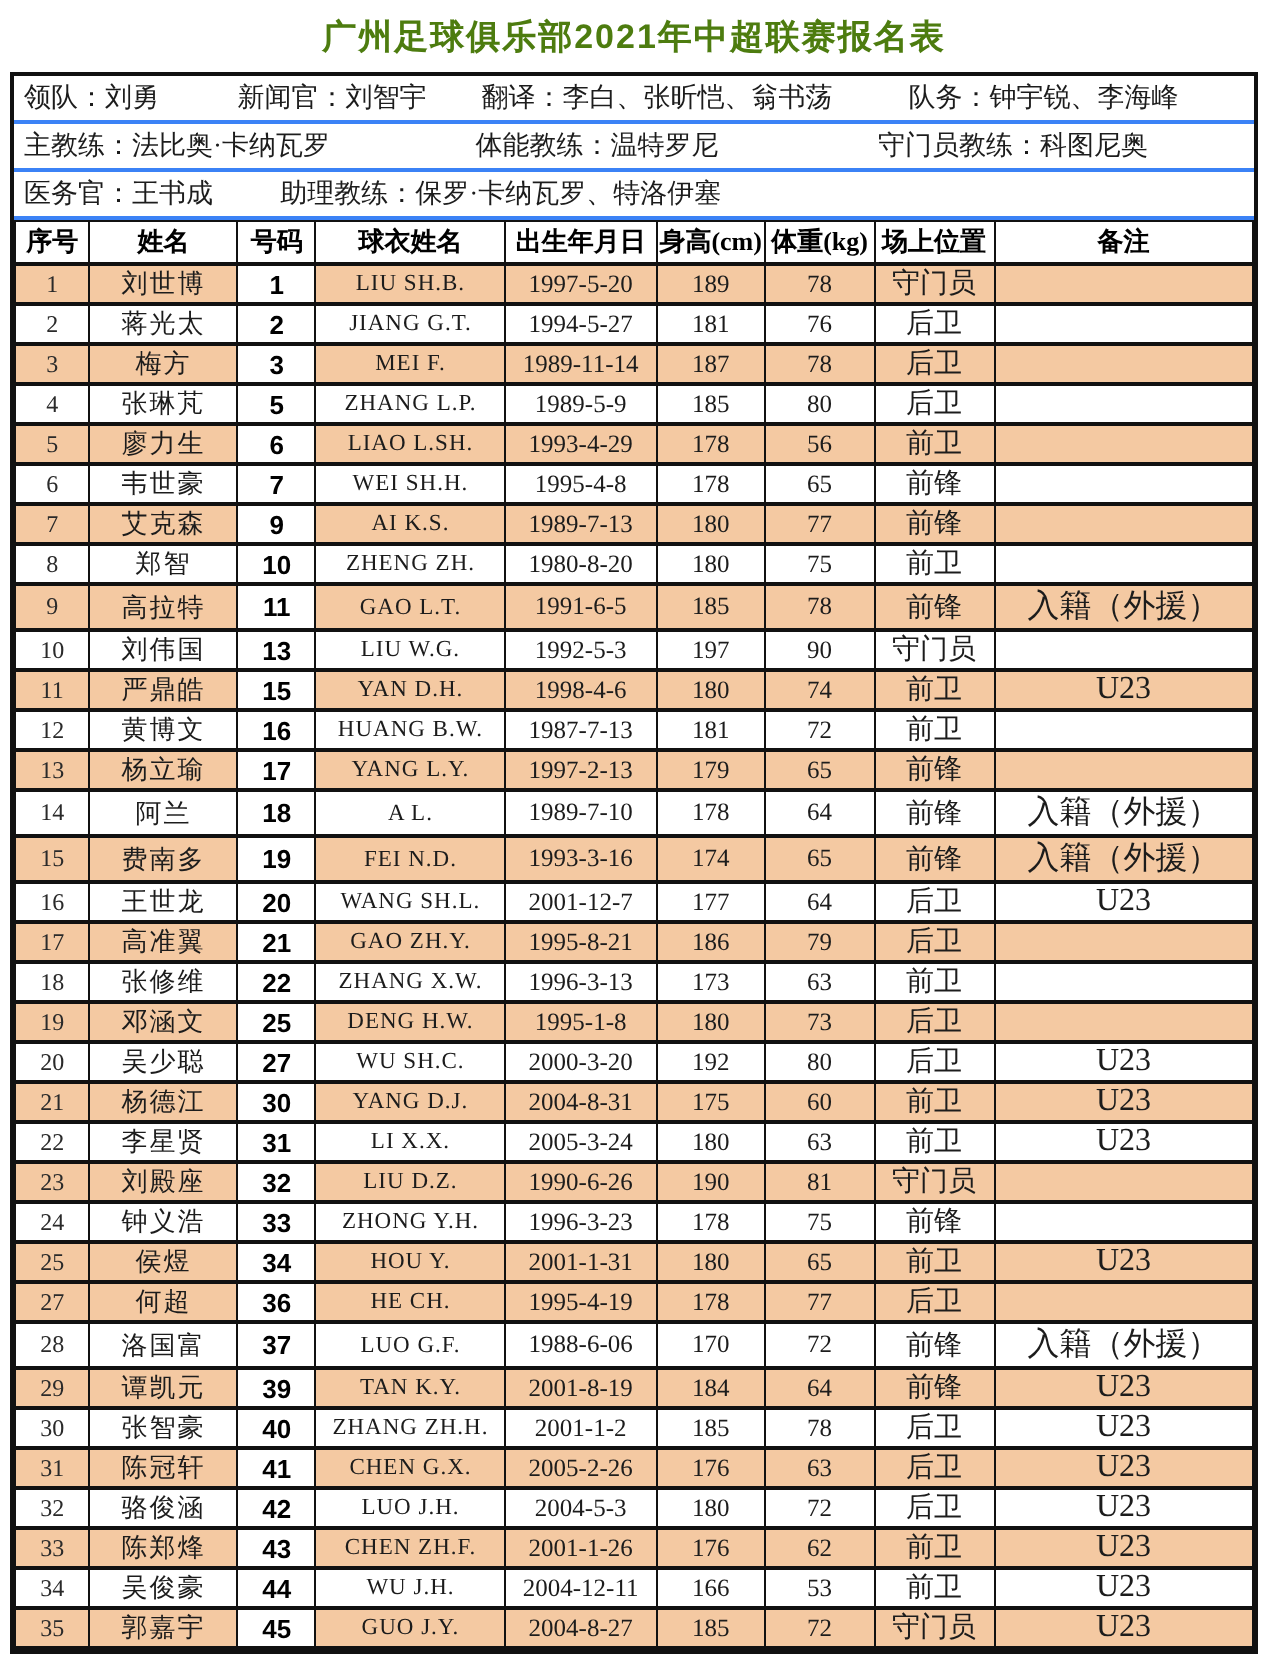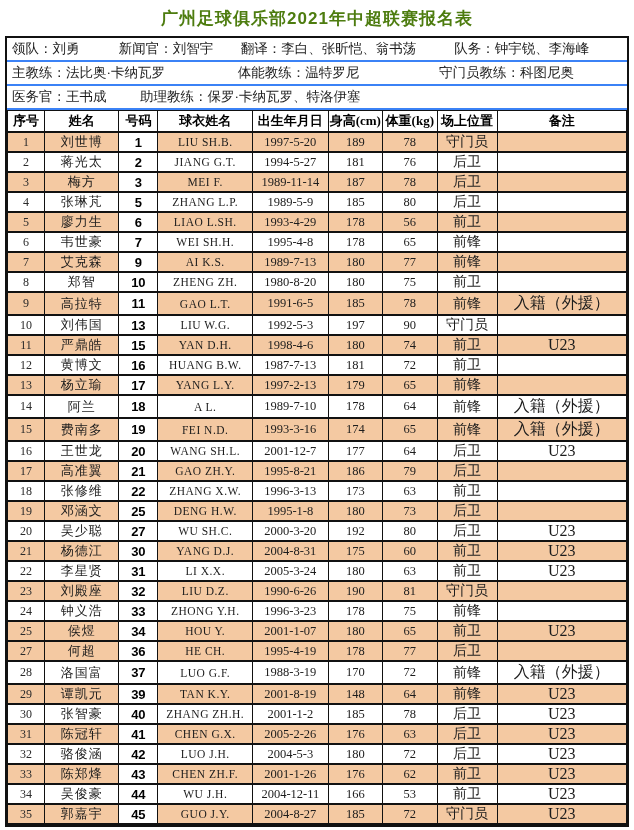--- a/index.html
+++ b/index.html
@@ -366,21 +366,21 @@
             <td class="cell-height">178</td>
             <td class="cell-weight">75</td>
             <td class="cell-position">前锋</td>
             <td class="cell-remark"></td>
           </tr>
           <tr class="shaded">
             <td class="cell-index">25</td>
             <td class="cell-name">侯煜</td>
             <td class="cell-number">34</td>
             <td class="cell-jersey-name">HOU Y.</td>
-            <td class="cell-birthdate">2001-1-07</td>
+            <td class="cell-birthdate">2001-1-31</td>
             <td class="cell-height">180</td>
             <td class="cell-weight">65</td>
             <td class="cell-position">前卫</td>
             <td class="cell-remark">U23</td>
           </tr>
           <tr class="shaded">
             <td class="cell-index">27</td>
             <td class="cell-name">何超</td>
             <td class="cell-number">36</td>
             <td class="cell-jersey-name">HE CH.</td>
@@ -388,33 +388,33 @@
             <td class="cell-height">178</td>
             <td class="cell-weight">77</td>
             <td class="cell-position">后卫</td>
             <td class="cell-remark"></td>
           </tr>
           <tr class="plain">
             <td class="cell-index">28</td>
             <td class="cell-name">洛国富</td>
             <td class="cell-number">37</td>
             <td class="cell-jersey-name">LUO G.F.</td>
-            <td class="cell-birthdate">1988-3-19</td>
+            <td class="cell-birthdate">1988-6-06</td>
             <td class="cell-height">170</td>
             <td class="cell-weight">72</td>
             <td class="cell-position">前锋</td>
             <td class="cell-remark">入籍（外援）</td>
           </tr>
           <tr class="shaded">
             <td class="cell-index">29</td>
             <td class="cell-name">谭凯元</td>
             <td class="cell-number">39</td>
             <td class="cell-jersey-name">TAN K.Y.</td>
             <td class="cell-birthdate">2001-8-19</td>
-            <td class="cell-height">148</td>
+            <td class="cell-height">184</td>
             <td class="cell-weight">64</td>
             <td class="cell-position">前锋</td>
             <td class="cell-remark">U23</td>
           </tr>
           <tr class="plain">
             <td class="cell-index">30</td>
             <td class="cell-name">张智豪</td>
             <td class="cell-number">40</td>
             <td class="cell-jersey-name">ZHANG ZH.H.</td>
             <td class="cell-birthdate">2001-1-2</td>

